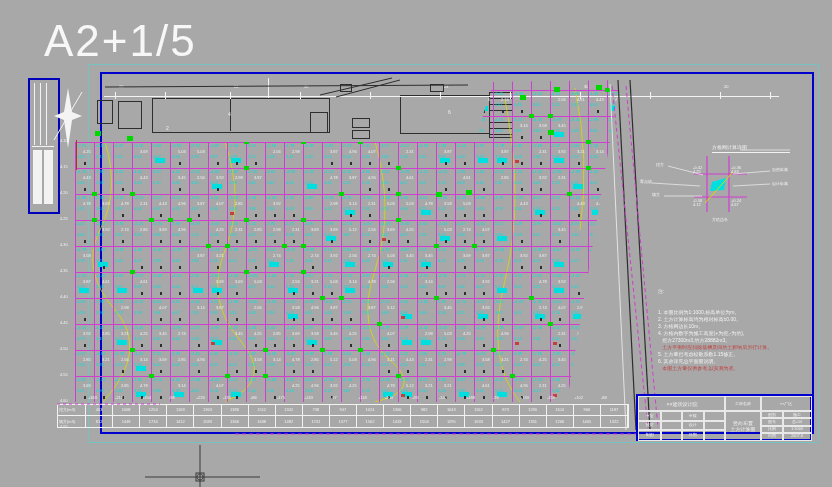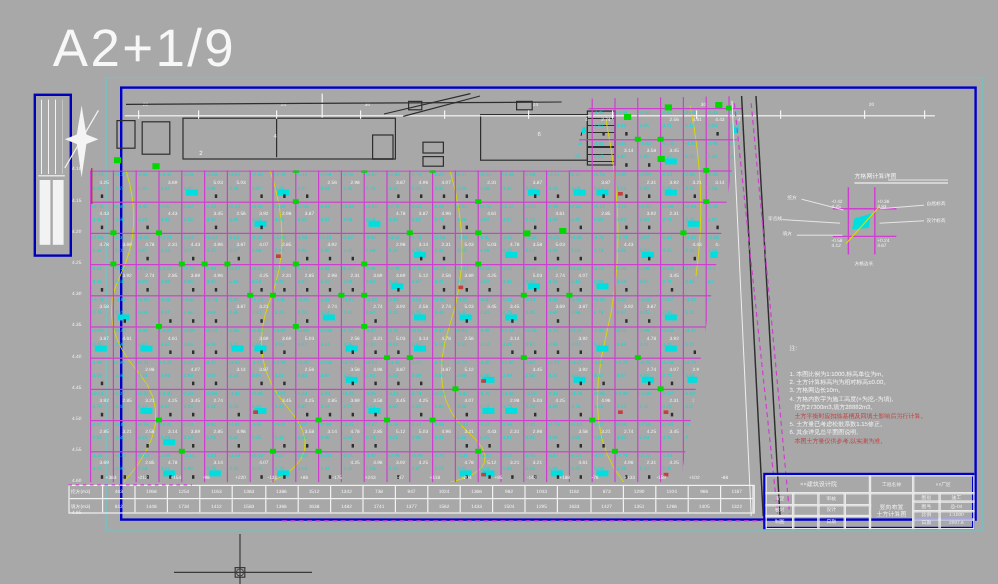--- a/index.html
+++ b/index.html
@@ -60,21 +60,21 @@
   #tblock .cell{position:absolute;border:1px solid #e8e8e8;color:#f0f0f0;font-size:4px;line-height:1;
     display:flex;align-items:center;justify-content:center;text-align:center;overflow:hidden;}
   #tblock .big{font-size:5px;line-height:6px;}
   svg{position:absolute;left:0;top:0;}
 </style>
 </head>
 <body>
 
 <div id="stage">
 
-  <div id="sheet-label">A2+1/9</div>
+  <div id="sheet-label">A2+1/5</div>
 
   <div id="frame-teal"></div>
   <div id="frame-blue"></div>
 
   <div id="left-legend">
     <div class="vlines"></div>
     <div class="hline"></div>
     <div class="block1"></div>
     <div class="block2"></div>
   </div>

